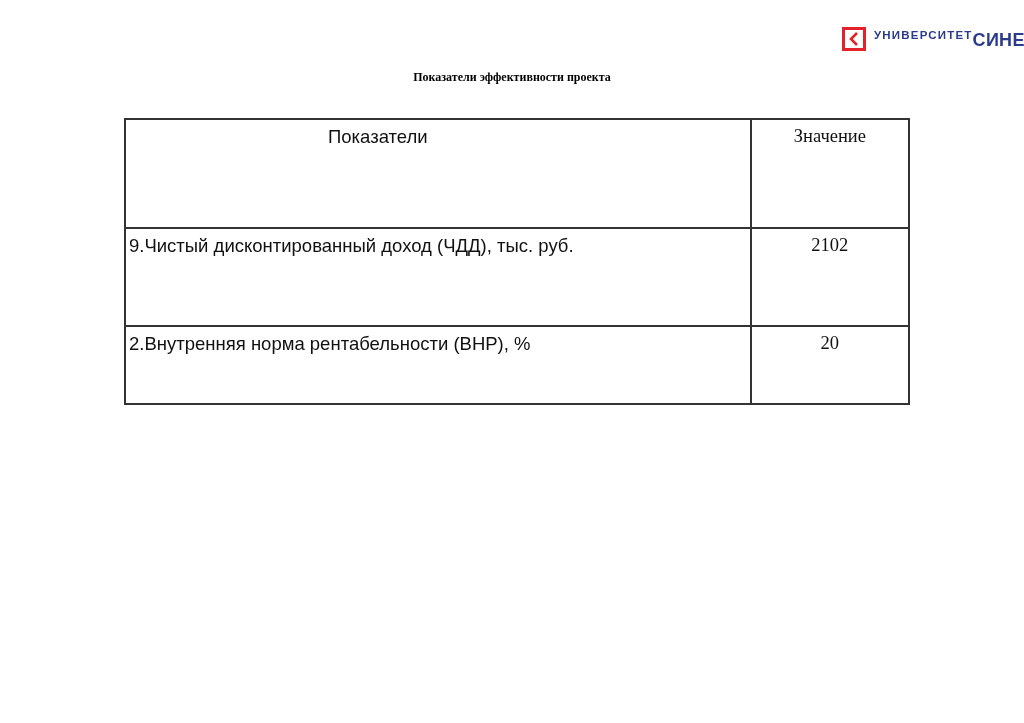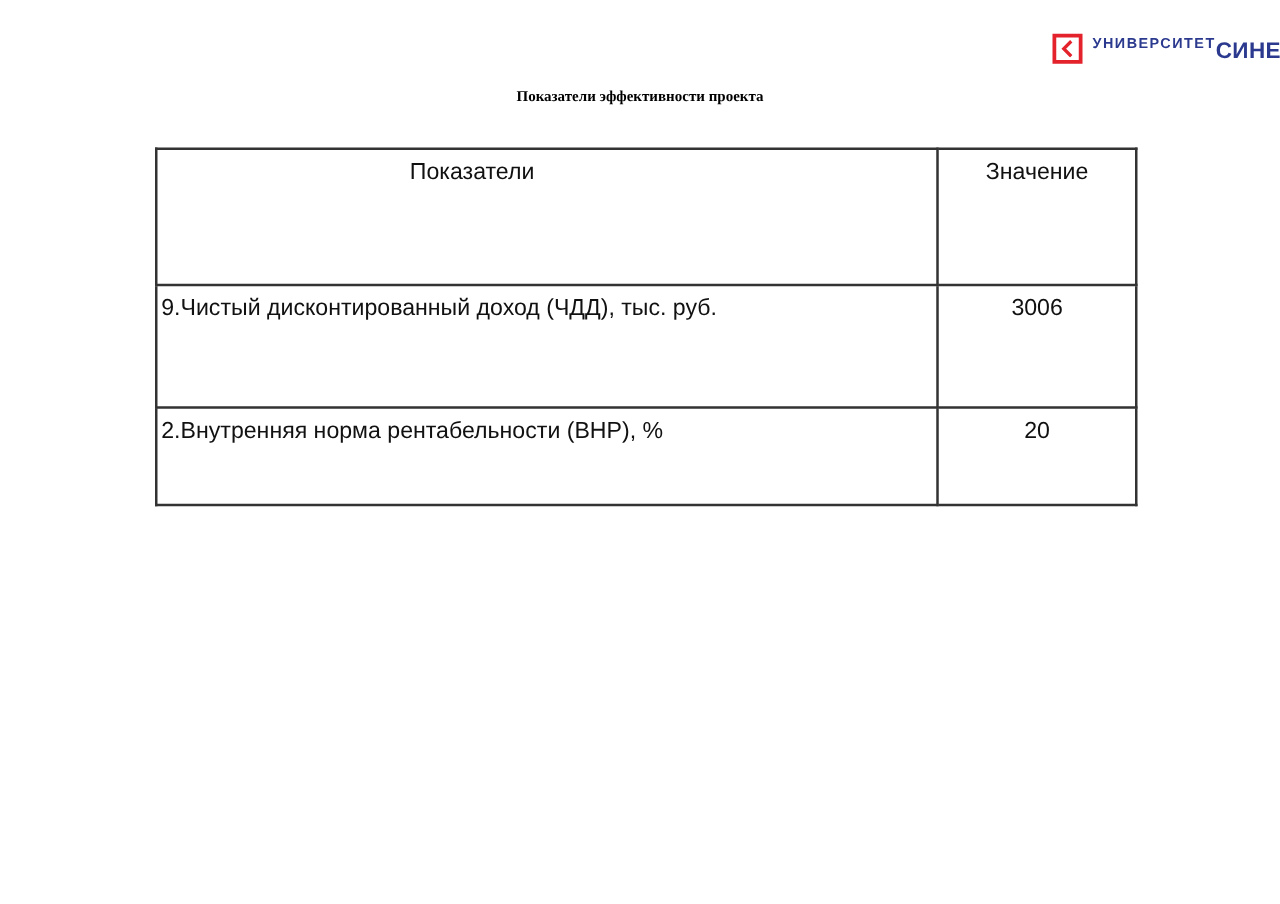--- a/index.html
+++ b/index.html
@@ -19,21 +19,21 @@
   .title {
     position: absolute; left: 0; width: 1024px; top: 70px; text-align: center;
     font-family: "Liberation Serif", "DejaVu Serif", serif; font-weight: bold; font-size: 12px; color: #000;
   }
   table.kpi {
     position: absolute; left: 124px; top: 118px; width: 786px; border-collapse: collapse;
     font-family: "Liberation Sans", "DejaVu Sans", sans-serif; font-size: 18.5px; color: #111; padding-left: 44px;
   }
   table.kpi td, table.kpi th { border: 2px solid #333; vertical-align: top; padding: 6px 4px 0 4px; font-weight: normal; }
   table.kpi th.c1 { text-align: center; padding-left: 0; padding-right: 120px; }
-  table.kpi th.c2, table.kpi td.c2 { text-align: center; }
+  table.kpi th.c2, table.kpi td.c2 { text-align: center; font-family: Liberation Serif, serif; }
   table.kpi td.c1 { text-align: left; padding-left: 3px; }
   .col1 { width: 640px; }
   .col2 { width: 161px; }
   tr.h0 { height: 109px; }
   tr.h1 { height: 98px; }
   tr.h2 { height: 78px; margin-top: 12px; }
   tr.h3 { height: 79px; }
   tr.h4 { height: 80px; }
 </style>
 </head>
@@ -58,20 +58,20 @@
       <col class="col1">
       <col class="col2">
     </colgroup>
   <tbody>
       <tr class="h0">
     <th class="c1">Показатели</th>
     <th class="c2">Значение</th>
   </tr>
   <tr class="h1">
     <td class="c1">9.Чистый дисконтированный доход (ЧДД), тыс. руб.</td>
-    <td class="c2">3006</td>
+    <td class="c2">2102</td>
   </tr>
   <tr class="h2">
     <td class="c1">2.Внутренняя норма рентабельности (ВНР), %</td>
     <td class="c2">20</td>
   </tr>
 </tbody>
   </table>
 
 </body></html>

